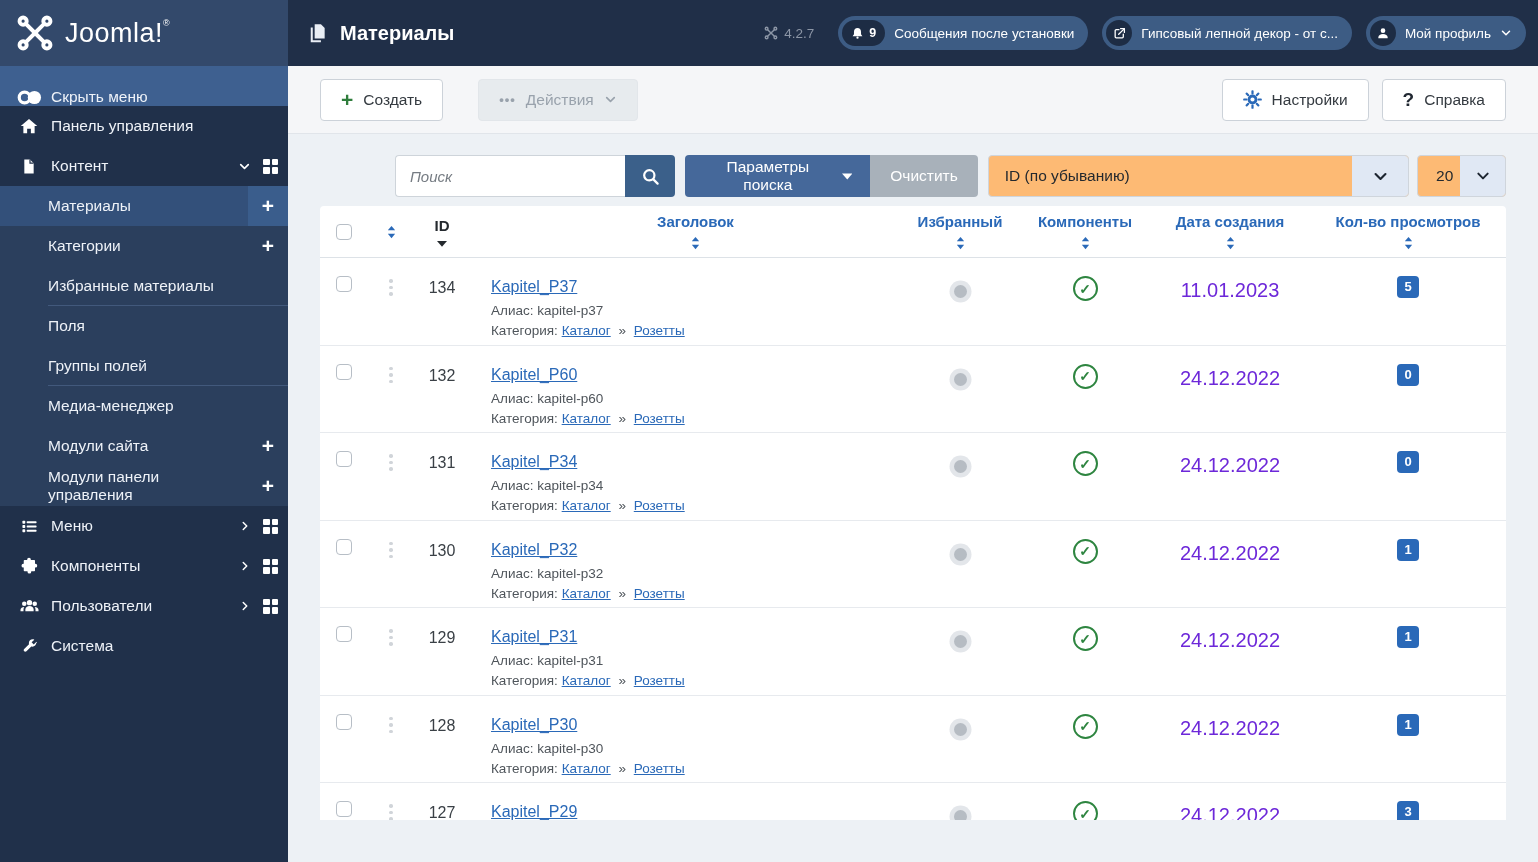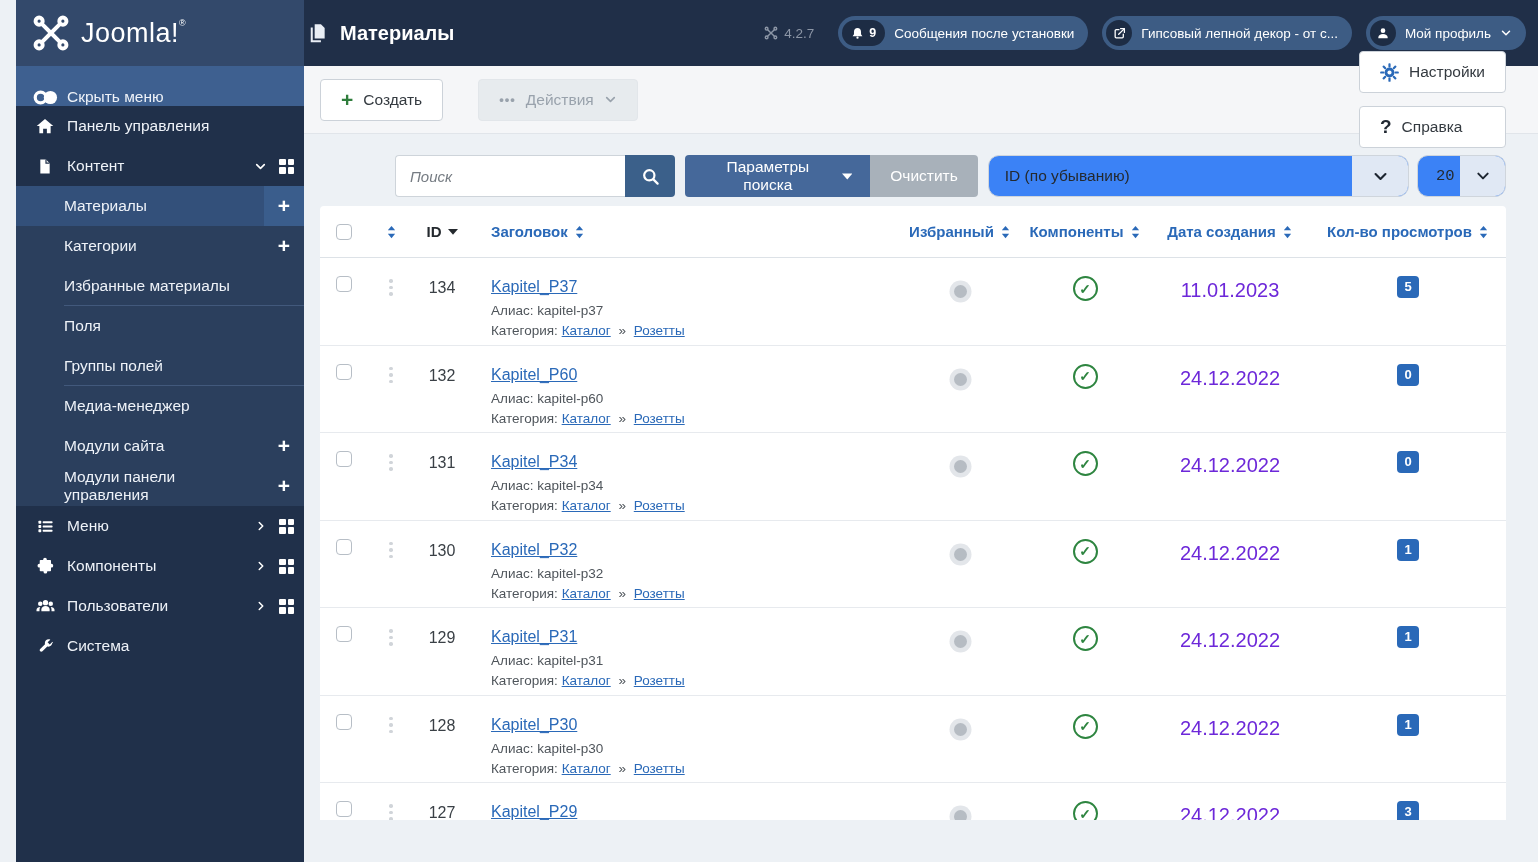--- a/index.html
+++ b/index.html
@@ -2,21 +2,21 @@
 <html><head>
 <meta charset="utf-8">
 <style>
   * { box-sizing: border-box; }
   html,body { margin:0; padding:0; }
   body {
     width:1538px; height:862px; overflow:hidden; position:relative;
     background:#edf1f5; font-family:"Liberation Sans", sans-serif;
   }
   
-  .sidebar { position:absolute; left:16px; top:0; width:288px; height:862px; background:#20304a; color:#e9eef5; z-index:3; }
+  .sidebar { position:absolute; left:0; top:0; width:288px; height:862px; background:#20304a; color:#e9eef5; z-index:3; }
   .logo { height:66px; background:#33496b; display:flex; align-items:center; padding-left:16px; gap:11px; cursor:pointer; }
   .logo .word { font-size:27px; color:#fff; letter-spacing:.5px; }
   .logo sup { font-size:9px; vertical-align:top; }
   .m-item { height:40px; display:flex; align-items:center; padding-left:16px; font-size:15.5px; color:#eef2f8; cursor:pointer; }
   .m-item .ic { width:26px; display:flex; justify-content:center; margin-right:9px; color:#fff; flex:none; }
   .m-item .sp { flex:1; }
   .m-item .chev { margin-right:12px; display:flex; color:#fff; }
   .m-item .gwrap { margin-right:10px; }
   .toggle-row { background:#3e6090;align-items:flex-end; }
   .submenu { background:#2b3f5d; }
@@ -34,50 +34,50 @@
   .page-title { font-size:20px; font-weight:600; }
   .tb-right { margin-left:auto; display:flex; align-items:center; gap:14px; }
   .version { display:flex; align-items:center; gap:6px; color:#8c96a6; font-size:13.5px; margin-right:10px; }
   .pill { height:34px; border-radius:17px; background:#3d5c84; display:flex; align-items:center; gap:9px; padding:0 14px 0 4px; color:#fff; font-size:13.5px; cursor:pointer; white-space:nowrap; }
   .pill .bubble { height:26px; border-radius:13px; background:#1d2c44; display:flex; align-items:center; gap:5px; padding:0 9px; font-size:12.5px; font-weight:700; }
   .pill .circle { width:26px; height:26px; border-radius:50%; background:#1d2c44; display:flex; align-items:center; justify-content:center; flex:none; }
   
   .main { position:absolute; left:288px; top:66px; right:0; bottom:0; background:#edf1f5; }
   .toolbar { height:68px; background:#f5f6f8; border-bottom:1px solid #e1e5ea; display:flex; align-items:center; padding:0 32px; }
   .tb-left { display:flex; gap:35px; }
-  .tb-actions { margin-left:auto; display:flex; gap:13px;flex-direction:column; }
+  .tb-actions { margin-left:auto; display:flex; gap:13px; }
   .btn { height:42px; border-radius:4px; display:inline-flex; align-items:center; gap:10px; padding:0 20px; font-size:15.5px; cursor:pointer; font-family:inherit; }
   .btn-outline { background:#fff; border:1px solid #ccd2d9; color:#343a40; }
   .btn-grey { background:#e7ebee; border:1px solid #e2e6ea; color:#99a2ac; }
   .plus-green { color:#2f7d3c; font-size:21px; font-weight:700; line-height:1; }
   .q-dark { color:#212832; font-size:19px; font-weight:700; }
   .dots3 { letter-spacing:1px; font-size:13px; font-weight:700; }
   
   .filterbar { display:flex; align-items:center; margin:21px 32px 0; height:42px; }
   .f-search { display:flex; margin-left:63px;padding-left:12px; }
   input.search { width:230px; height:42px; border:1px solid #ced4da; border-right:none; border-radius:4px 0 0 4px; padding:0 14px; font-size:15px; color:#333; outline:none; font-family:inherit; background:#fff; }
   input.search::placeholder { font-style:italic; color:#767c83; }
   .search-btn { width:50px; height:42px; background:#3b608a; border:none; border-radius:0 4px 4px 0; display:flex; align-items:center; justify-content:center; color:#fff; cursor:pointer; }
   .f-group2 { display:flex; margin-left:10px; }
   .btn-blue { background:#45689a; color:#fff; border:none; border-radius:4px 0 0 4px; height:42px; padding:0 18px; font-size:15.5px; display:inline-flex; align-items:center; gap:9px; cursor:pointer; font-family:inherit; }
   .btn-clear { background:#a8b1ba; color:#fff; border:none; border-radius:0 4px 4px 0; height:42px; padding:0 20px; font-size:15.5px; cursor:pointer; font-family:inherit; }
-  .sel { margin-left:10px; width:431px; height:42px; background:#3b82f6; border:1px solid #cfd5dc; border-radius:11px; display:flex; align-items:center; justify-content:space-between; overflow:hidden; cursor:pointer; }
+  .sel { margin-left:10px; width:431px; height:42px; background:#fdba74; border:1px solid #cfd5dc; border-radius:4px; display:flex; align-items:center; justify-content:space-between; overflow:hidden; cursor:pointer; }
   .sel .v { padding-left:16px; font-size:15.5px; color:#24292e; }
   .sel .chevz { width:56px; height:100%; background:#e0e8f4; display:flex; align-items:center; justify-content:center; color:#1d2530; flex:none; }
   .sel.small { width:91px; margin-left:8px; }
   .sel.small .chevz { width:45px; }
-  .sel.small .v { padding-left:18px;font-family:Liberation Mono, monospace; }
+  .sel.small .v { padding-left:18px; }
   
   .colrow { display:flex; justify-content:flex-end; margin:16px 32px 0; }
   .btn-cols { background:#35557f; color:#fff; border:none; height:27px; border-radius:3px; padding:0 10px; font-size:13px; display:inline-flex; align-items:center; gap:7px; cursor:pointer; font-family:inherit; }
   
   .card { margin:9px 32px 0; background:#fff; border-radius:4px 4px 0 0; height:614px; overflow:hidden; }
   .grid-row { display:grid; grid-template-columns:48px 46px 56px 1fr 120px 130px 160px 196px; }
   .thead { height:52px; align-items:center; border-bottom:1px solid #dde2e7; }
-  .th { display:flex; align-items:center; justify-content:center; gap:6px; color:#2a69b8; font-weight:700; font-size:15px; cursor:pointer; }
+  .th { display:flex; align-items:center; justify-content:center; gap:6px; color:#2a69b8; font-weight:700; font-size:15px; cursor:pointer;flex-direction:column; }
   .th.left { justify-content:flex-start; padding-left:21px; }
   .th.dark { color:#24292e; }
   .trow { height:87.5px; border-bottom:1px solid #e7eaee; }
   .c { display:flex; justify-content:center; align-items:flex-start; padding-top:18px; }
   .cb { appearance:none; -webkit-appearance:none; width:16px; height:16px; border:1.5px solid #b7bec6; border-radius:4px; background:#fff; margin:0; cursor:pointer; }
   .vdots { display:flex; flex-direction:column; gap:3px; padding-top:3px; cursor:grab; }
   .vdots i { width:3.5px; height:3.5px; border-radius:50%; background:#d0d4d9; }
   .c-id { color:#3a4046; font-size:16px; padding-top:21px; }
   .c-title { padding:20px 0 0 21px; }
   .title-link { color:#2a69b8; font-size:16px; text-decoration:underline; cursor:pointer; }

